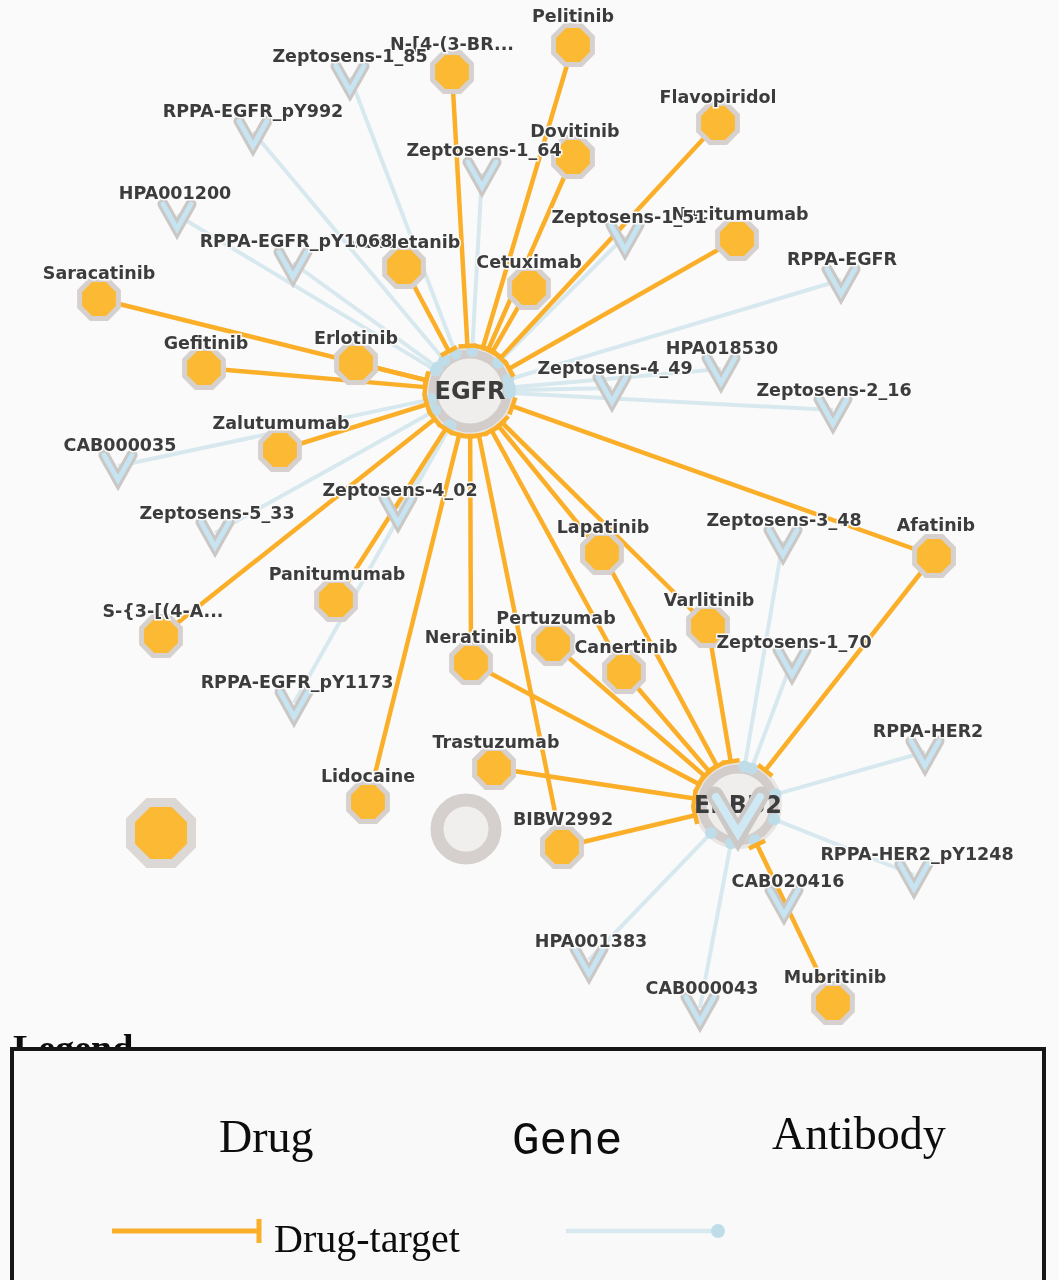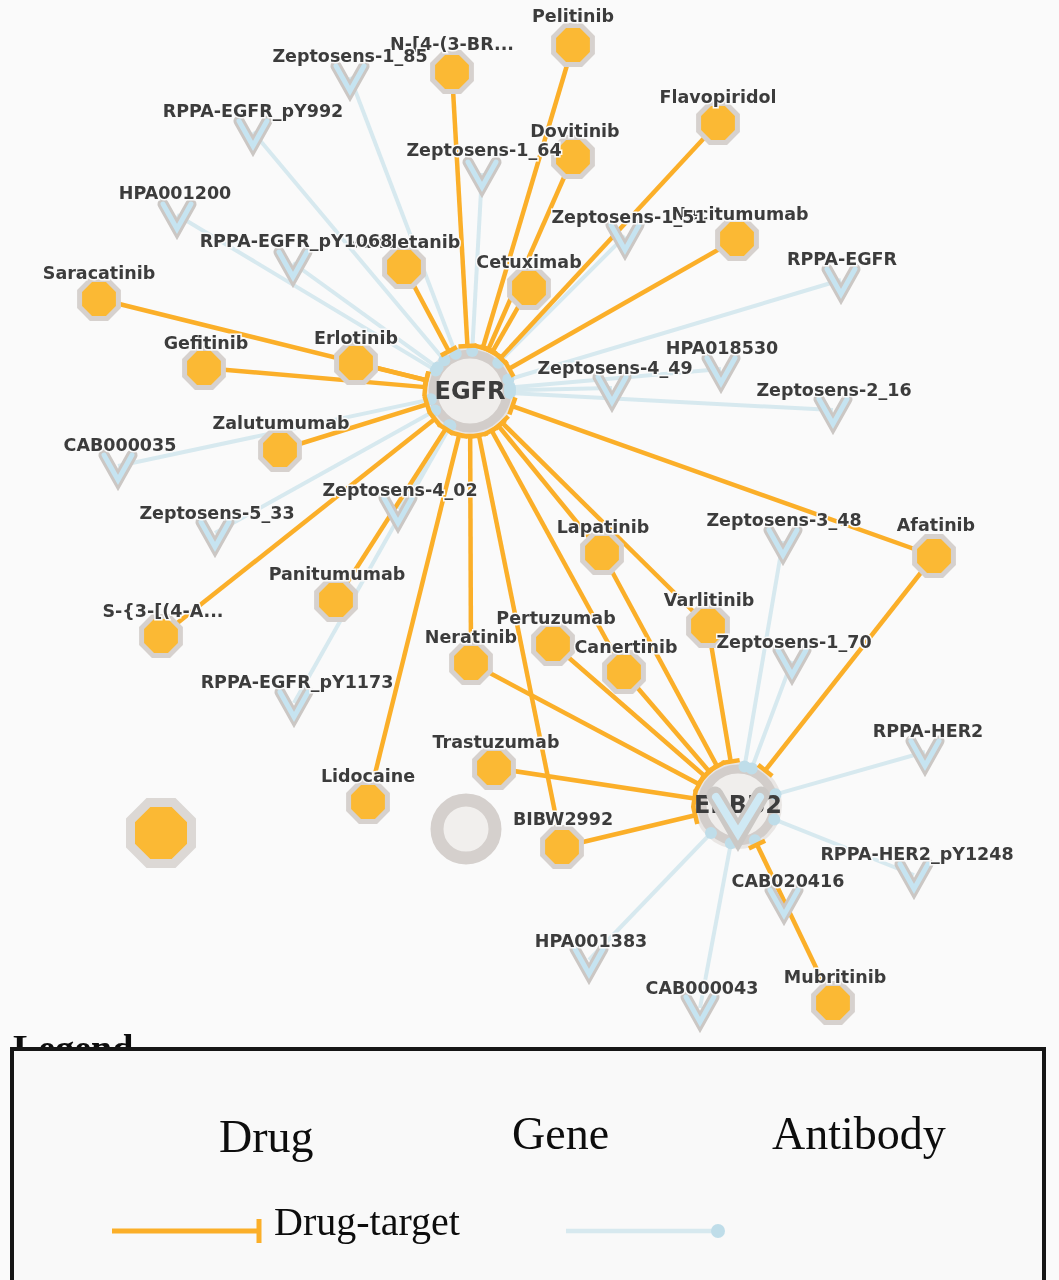--- a/index.html
+++ b/index.html
@@ -271,26 +271,26 @@
       </g>
     </svg>
     <svg class="legend-icon" style="left:402px; top:-266px;" width="100" height="100">
       <circle cx="50" cy="44" r="29" fill="#F1EFED" stroke="#D5D0CD" stroke-width="13"></circle>
     </svg>
     <svg class="legend-icon" style="left:674px; top:-272px;" width="100" height="100">
       <path d="M 27 16 L 50 56 L 73 16" fill="none" stroke="#CBC8C5" stroke-width="17" stroke-linecap="round" stroke-linejoin="miter"></path>
       <path d="M 28 18 L 50 54 L 72 18" fill="none" stroke="#CFE9F4" stroke-width="8" stroke-linecap="round"></path>
     </svg>
     <span class="legend-label big" style="left:205px; top:87px;">Drug</span>
-    <span class="legend-label big" style="left:498px; top:84px;">Gene</span>
+    <span class="legend-label big" style="left:498px; top:92px;font-family:Liberation Mono, monospace;">Gene</span>
     <span class="legend-label big" style="left:758px; top:84px;">Antibody</span>
 
     <svg class="legend-icon" style="left:88px; top:155px;" width="190" height="50">
       <line x1="10" y1="25" x2="155" y2="25" stroke="#FBAF29" stroke-width="5"></line>
       <line x1="157" y1="13" x2="157" y2="37" stroke="#FBAF29" stroke-width="5"></line>
     </svg>
     <svg class="legend-icon" style="left:542px; top:155px;" width="190" height="50">
       <line x1="10" y1="25" x2="158" y2="25" stroke="#D7E9EF" stroke-width="4.5"></line>
       <circle cx="162" cy="25" r="7" fill="#BFDDE9"></circle>
     </svg>
-    <span class="legend-label mid" style="left:260px; top:171px;">Drug-target</span>
+    <span class="legend-label mid" style="left:260px; top:188px;">Drug-target</span>
   </div>
 </div>
 
 </body></html>

